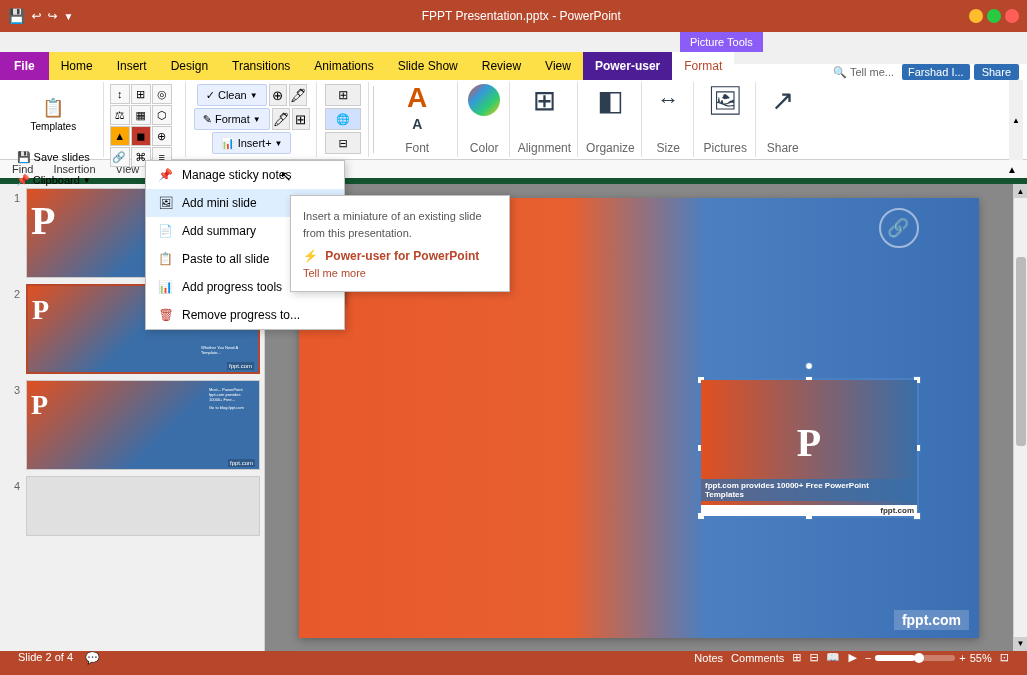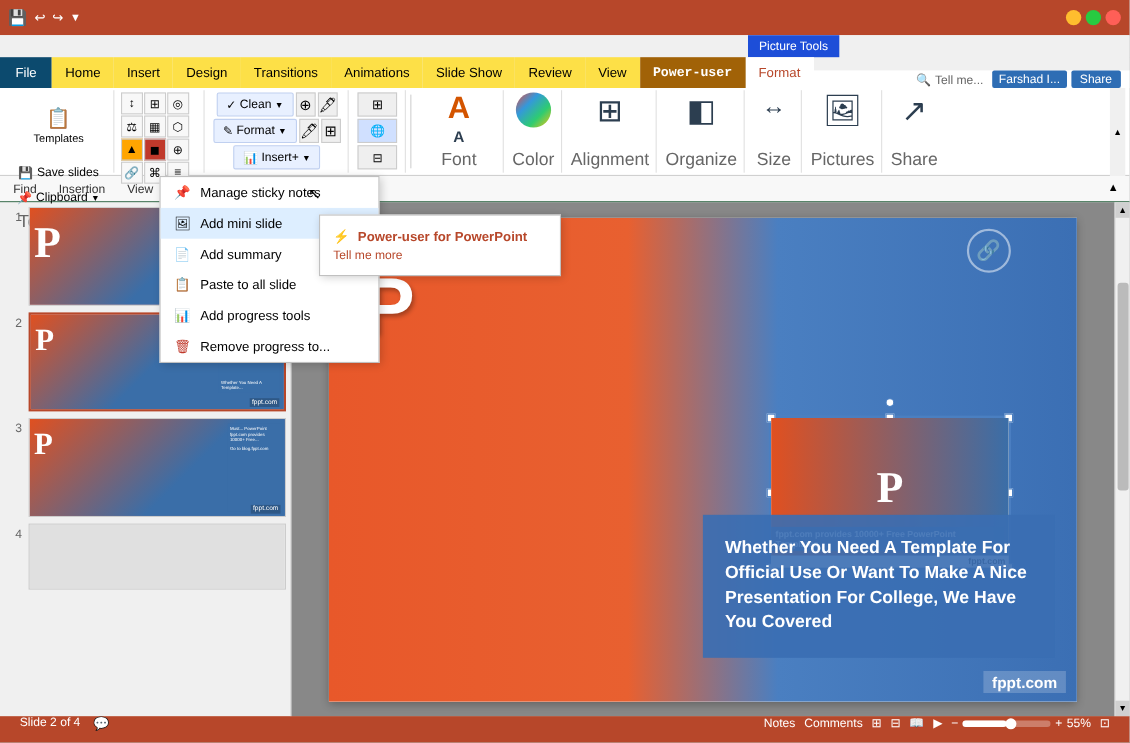--- a/index.html
+++ b/index.html
@@ -25,21 +25,21 @@
 
     
     .picture-tools-bar {
       height: 20px;
       background: #f0f0f0;
       display: flex;
       align-items: center;
       padding: 0 0 0 680px;
     }
     .picture-tools-badge {
-      background: #1d4ed8;
+      background: #8b5cf6;
       color: white;
       font-size: 11px;
       padding: 2px 10px;
       height: 20px;
       display: flex;
       align-items: center;
     }
 
     
     .ribbon-tabs {
@@ -54,22 +54,22 @@
       padding: 4px 12px;
       font-size: 12px;
       cursor: pointer;
       background: #fde047;
       border: none;
       height: 28px;
       display: flex;
       align-items: center;
     }
     .ribbon-tab.active { background: white; color: #b7472a; font-weight: 600; }
-    .ribbon-tab.file { background: #0c4a6e; color: white; padding: 4px 14px; font-weight: 400; }
-    .ribbon-tab.power-user { background: #a16207; color: white; font-family: Liberation Mono, monospace; }
+    .ribbon-tab.file { background: #a21caf; color: white; padding: 4px 14px; font-weight: 700; }
+    .ribbon-tab.power-user { background: #4c1d95; color: white; }
     .ribbon-tab.format-tab { background: white; color: #b7472a; }
 
     
     .ribbon {
       height: 80px;
       background: white;
       border-bottom: 1px solid #d0d0d0;
       display: flex;
       align-items: stretch;
       padding: 2px 4px;
@@ -78,21 +78,21 @@
     }
     .ribbon-group {
       display: flex;
       flex-direction: column;
       align-items: center;
       border-right: 1px solid #e0e0e0;
       padding: 2px 6px;
       min-width: 60px;
     }
     .ribbon-group-label {
-      font-size: 16px;
+      font-size: 12px;
       color: #666;
       margin-top: auto;
       padding-top: 2px;
     }
     .ribbon-row { display: flex; gap: 2px; align-items: center; }
     .ribbon-btn {
       display: flex;
       flex-direction: column;
       align-items: center;
       justify-content: center;
@@ -116,21 +116,21 @@
       background: none;
       font-size: 11px;
       border-radius: 2px;
       height: 22px;
     }
 
     
     .command-bar {
       height: 24px;
       background: #f8f8f8;
-      border-bottom: 1px solid #14532d;
+      border-bottom: 6px solid #14532d;
       display: flex;
       align-items: center;
       padding: 0 8px;
       gap: 12px;
       font-size: 11px;
       color: #333;
     }
     .command-bar-item { cursor: pointer; padding: 2px 4px; }
 
     
@@ -352,20 +352,21 @@
 </head>
 <body>
 
 <div class="title-bar">
   <div class="title-bar-left">
     <span style="cursor:pointer;font-size:14px;">💾</span>
     <span style="cursor:pointer;font-size:12px;">↩</span>
     <span style="cursor:pointer;font-size:12px;">↪</span>
     <span style="cursor:pointer;font-size:10px;">▼</span>
   </div>
+  <div class="title-bar-center">FPPT Presentation.pptx - PowerPoint</div>
   <div class="title-bar-right">
     <button class="title-btn minimize"></button>
     <button class="title-btn maximize"></button>
     <button class="title-btn close"></button>
   </div>
 </div>
 
 <div class="picture-tools-bar">
   <div class="picture-tools-badge">Picture Tools</div>
 </div>
@@ -592,23 +593,20 @@
           <div style="flex:1;background:linear-gradient(to right,#e05020,#3a6ea8);position:relative;display:flex;align-items:center;justify-content:center;">
             <div style="font-size:40px;font-weight:900;color:white;font-family:serif;">P</div>
             <div style="position:absolute;right:4px;bottom:4px;font-size:8px;font-weight:bold;color:white;background:rgba(58,110,168,0.8);padding:2px 4px;">fppt.com provides 10000+ Free PowerPoint Templates</div>
           </div>
           <div style="background:white;padding:1px 3px;font-size:8px;font-weight:bold;color:#333;text-align:right;">fppt.com</div>
         </div>
 
         <div style="position:absolute;top:-18px;left:50%;transform:translateX(-50%);width:8px;height:8px;background:white;border:1px solid #4a7fc1;border-radius:50%;"></div>
       </div>
 
-      <div class="slide-text-area">
-        <h2>Whether You Need A Template For Official Use Or Want To Make A Nice Presentation For College, We Have You Covered</h2>
-      </div>
 
       <div class="slide-footer">fppt.com</div>
 
       <div style="position:absolute;top:10px;right:60px;width:40px;height:40px;border-radius:50%;border:2px solid rgba(255,255,255,0.5);display:flex;align-items:center;justify-content:center;">
         <div style="font-size:18px;color:rgba(255,255,255,0.7);">🔗</div>
       </div>
     </div>
   </div>
 
   <div class="scroll-bar">
@@ -643,20 +641,21 @@
   </div>
   <div class="menu-item">
     <span class="menu-item-icon" style="color:#c0392b;">🗑</span>
     <span>Remove progress to...</span>
   </div>
 </div>
 
 <div style="position:absolute;top:168px;left:280px;font-size:14px;pointer-events:none;z-index:200;">↖</div>
 
 <div class="tooltip-popup">
+  <div class="tooltip-desc">Insert a miniature of an existing slide from this presentation.</div>
   <div class="tooltip-link-main">
     <span style="color:#b7472a;margin-right:4px;">⚡</span>
     <span>Power-user for PowerPoint</span>
   </div>
   <div class="tooltip-link">Tell me more</div>
 </div>
 
 <div class="status-bar">
   <span>Slide 2 of 4</span>
   <span style="font-size:12px;cursor:pointer;">💬</span>

